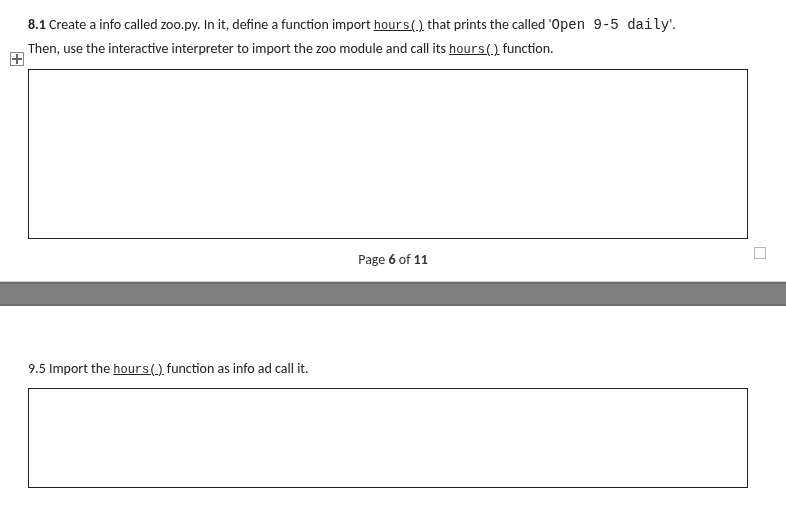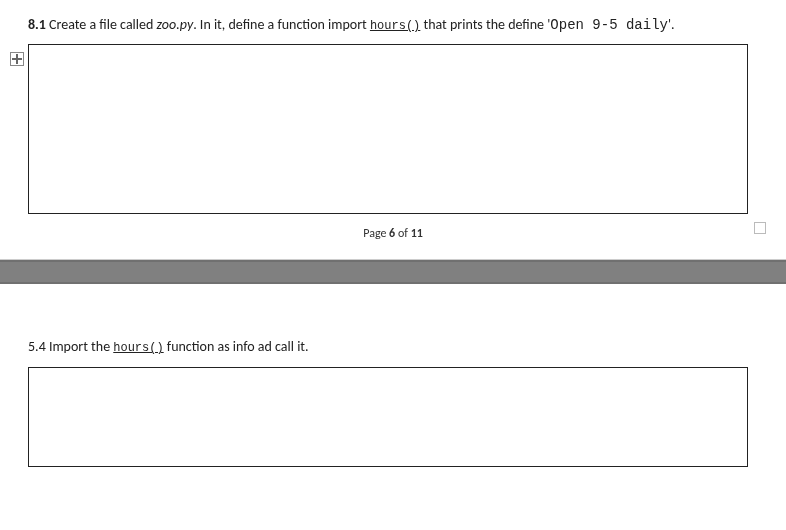--- a/index.html
+++ b/index.html
@@ -23,21 +23,20 @@
       line-height: 1.6;
       font-size: 14px;
       color: #222;
       margin-bottom: 2px;
     }
     .bold {
       font-weight: bold;
       margin-top: 12px;
     }
     .italic {
-      font-style: italic;
     }
     .code-underline {
       font-family: "Courier New", monospace;
       text-decoration: underline;
       font-size: 12px;
     }
     .code-mono {
       font-family: "Courier New", monospace;
       font-size: 14px;
       text-align: right;
@@ -84,23 +83,23 @@
       margin-top: 8px;
       margin-left: 0;
       margin-right: 18px;
       background: #fff;
     }
     .answer-box.short {
       min-height: 100px;
     }
     .page-footer {
       text-align: center;
-      font-size: 12px;
+      font-size: 14px;
       color: #333;
-      padding: 12px 0 20px 0;
+      padding: 12px 0 14px 0;
       position: relative;
     }
     .footer-square {
       position: absolute;
       right: 20px;
       top: 8px;
       width: 12px;
       height: 12px;
       border: 1px solid #bbb;
       background: #fff;
@@ -126,33 +125,36 @@
     }
     .relative-wrap {
       position: relative;
     }
   </style>
 </head>
 <body>
 
 <div class="page-content relative-wrap">
   <p class="question-text">
-    <span class="bold">8.1</span><span> Create a file called </span><span class="italic">zoo.py</span><span>. In it, define a function import </span><span class="code-underline">hours()</span><span> that prints the define '</span><span class="code-mono">Open 9-5 daily</span><span>'.</span>
+    <span class="bold">8.1</span><span> Create a info called </span><span class="italic">zoo.py</span><span>. In it, define a function import </span><span class="code-underline">hours()</span><span> that prints the called '</span><span class="code-mono">Open 9-5 daily</span><span>'.</span>
+  </p>
+  <p class="question-text">
+    <span>Then, use the interactive interpreter to import the zoo module and call its </span><span class="code-underline">hours()</span><span> function.</span>
   </p>
   <div class="table-anchor-icon" style="top:52px;">
     <div class="arrow-cross"></div>
   </div>
   <div class="answer-box"></div>
 </div>
 
 <div class="page-footer">
   <span>Page </span><span class="bold">6</span><span> of </span><span class="bold">11</span>
   <div class="footer-square"></div>
 </div>
 
 <div class="page-gap"></div>
 
 <div class="page-content second-page">
   <p class="question-text">
-    <span>5.4</span><span> Import the </span><span class="code-underline">hours()</span><span> function as info ad call it.</span>
+    <span>9.5</span><span> Import the </span><span class="code-underline">hours()</span><span> function as info ad call it.</span>
   </p>
   <div class="answer-box short"></div>
 </div>
 
 </body></html>

